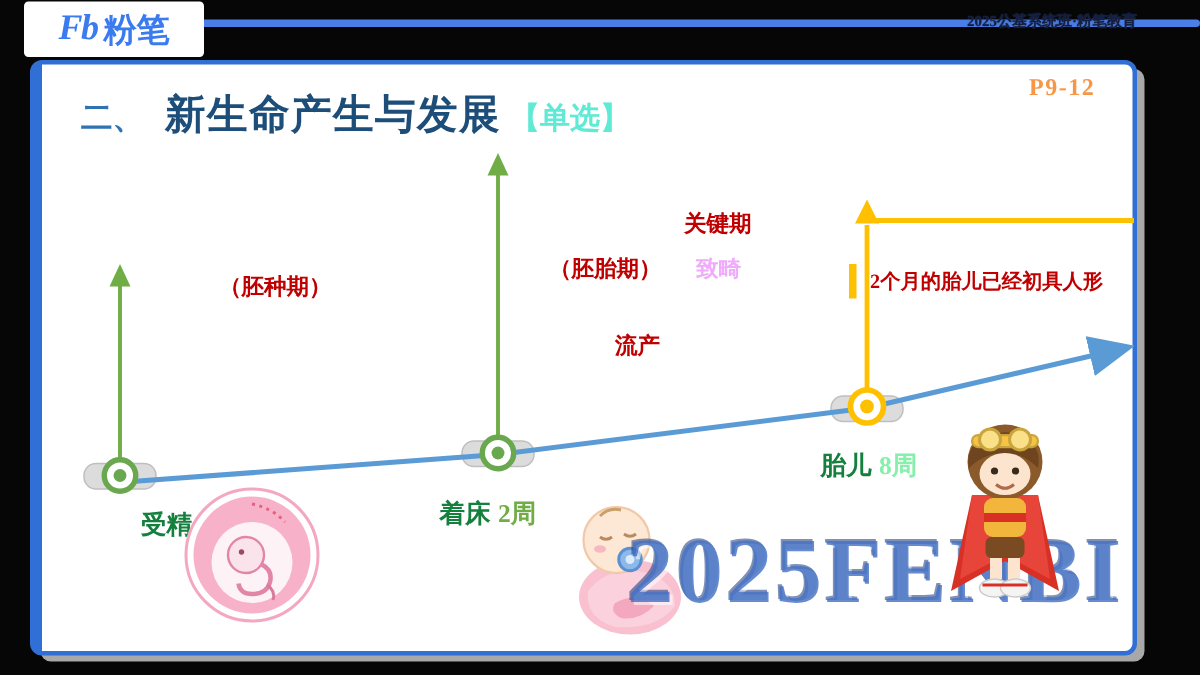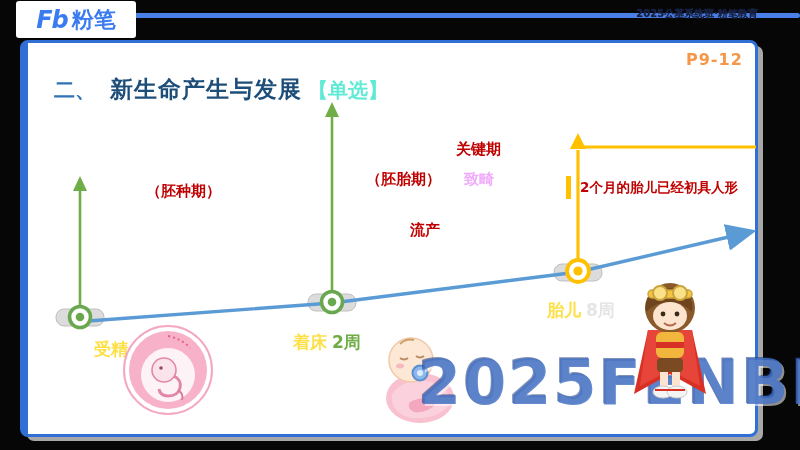--- a/index.html
+++ b/index.html
@@ -1,53 +1,53 @@
 <!DOCTYPE html>
 <html><head>
 <meta charset="utf-8">
 <style>
   * { margin:0; padding:0; box-sizing:border-box; }
   html,body { background:#000; }
   body { font-family:"DejaVu Sans","Liberation Sans",sans-serif; }
-  .stage { position:relative; width:800px; height:450px; background:#060606; overflow:hidden; }
+  .stage { position:relative; width:800px; height:450px; background:#060606; overflow:hidden;font-family:Liberation Serif, serif; }
   .abs { position:absolute; white-space:nowrap; }
 
   
   .topline { position:absolute; left:118px; top:13px; width:682px; height:5px; background:#4a7fe8; border-radius:3px; }
   .logo-box { position:absolute; left:16px; top:1px; width:120px; height:37px; background:#ffffff; border-radius:3px; display:flex; align-items:center; justify-content:center; gap:4px; }
   .logo-fb { font-size:24px; font-weight:bold; font-style:italic; color:#3b7bf0; letter-spacing:-1px; }
   .logo-cn { font-size:22px; font-weight:bold; color:#3b7bf0; }
   .slogan { right:42px; top:7px; font-size:10px; font-weight:bold; color:#141e3f; z-index:3; text-shadow:0 0 1px #2b3a6b; }
 
   
   .slide { position:absolute; left:20px; top:40px; width:738px; height:397px; background:#ffffff; border:3px solid #2f6fd6; border-left:8px solid #2f6fd6; border-radius:8px; box-shadow:6px 5px 0 -1px #a8a8a8; }
 
   .title-row { left:54px; top:58px; display:flex; align-items:baseline; z-index:4; }
   .title-num { font-size:21px; font-weight:bold; color:#2e74b5; }
-  .title-text { font-size:23px; font-weight:bold; color:#1d4e79; letter-spacing:1px; margin-left:14px;margin-top:16px; }
+  .title-text { font-size:27px; font-weight:bold; color:#1d4e79; letter-spacing:1px; margin-left:14px; }
   .title-tag { font-size:20px; font-weight:bold; color:#5eead4; margin-left:6px; }
   .page-ref { left:686px; top:50px; font-size:16px; font-weight:bold; color:#f79646; letter-spacing:1px; z-index:4; }
 
   
   .red-note { font-weight:bold; color:#c00000; z-index:5; }
   .n-period1 { left:146px; top:182px; font-size:15px; }
   .n-period2 { left:366px; top:170px; font-size:15px;text-align:right; }
   .n-terato  { left:464px; top:170px; font-size:15px; color:#f0abfc; }
   .n-crit    { left:456px; top:140px; font-size:15px; }
   .n-misc    { left:410px; top:221px; font-size:15px; }
   .n-long    { left:580px; top:179px; font-size:13.5px; }
 
   
   .stage-label { font-size:17px; font-weight:bold; z-index:5; }
   .s1 { left:50px;  top:338px;margin-left:44px; }
   .s2 { left:293px; top:331px; }
   .s3 { left:547px; top:299px; }
-  .w-red { color:#fde047; }
+  .w-red { color:#15803d; }
   .w-green { color:#70ad47; margin-left:5px; }
-  .w-yellow { color:#e5e5e5; margin-left:5px; }
+  .w-yellow { color:#86efac; margin-left:5px; }
 
   
   .watermark { left:418px; top:346px; font-size:62px; font-weight:bold; color:rgba(68,114,196,0.82); letter-spacing:2px; z-index:6;
     text-shadow:2px 2px 0 rgba(255,255,255,0.55), -1px -1px 0 rgba(25,55,120,0.55); }
 
   svg { display:block; }
   .diagram { position:absolute; left:0; top:0; z-index:3; pointer-events:none; }
   .img-embryo { left:122px; top:324px; z-index:5; }
   .img-baby   { left:380px; top:332px; z-index:5; }
   .img-boy    { left:624px; top:278px; z-index:7; }

